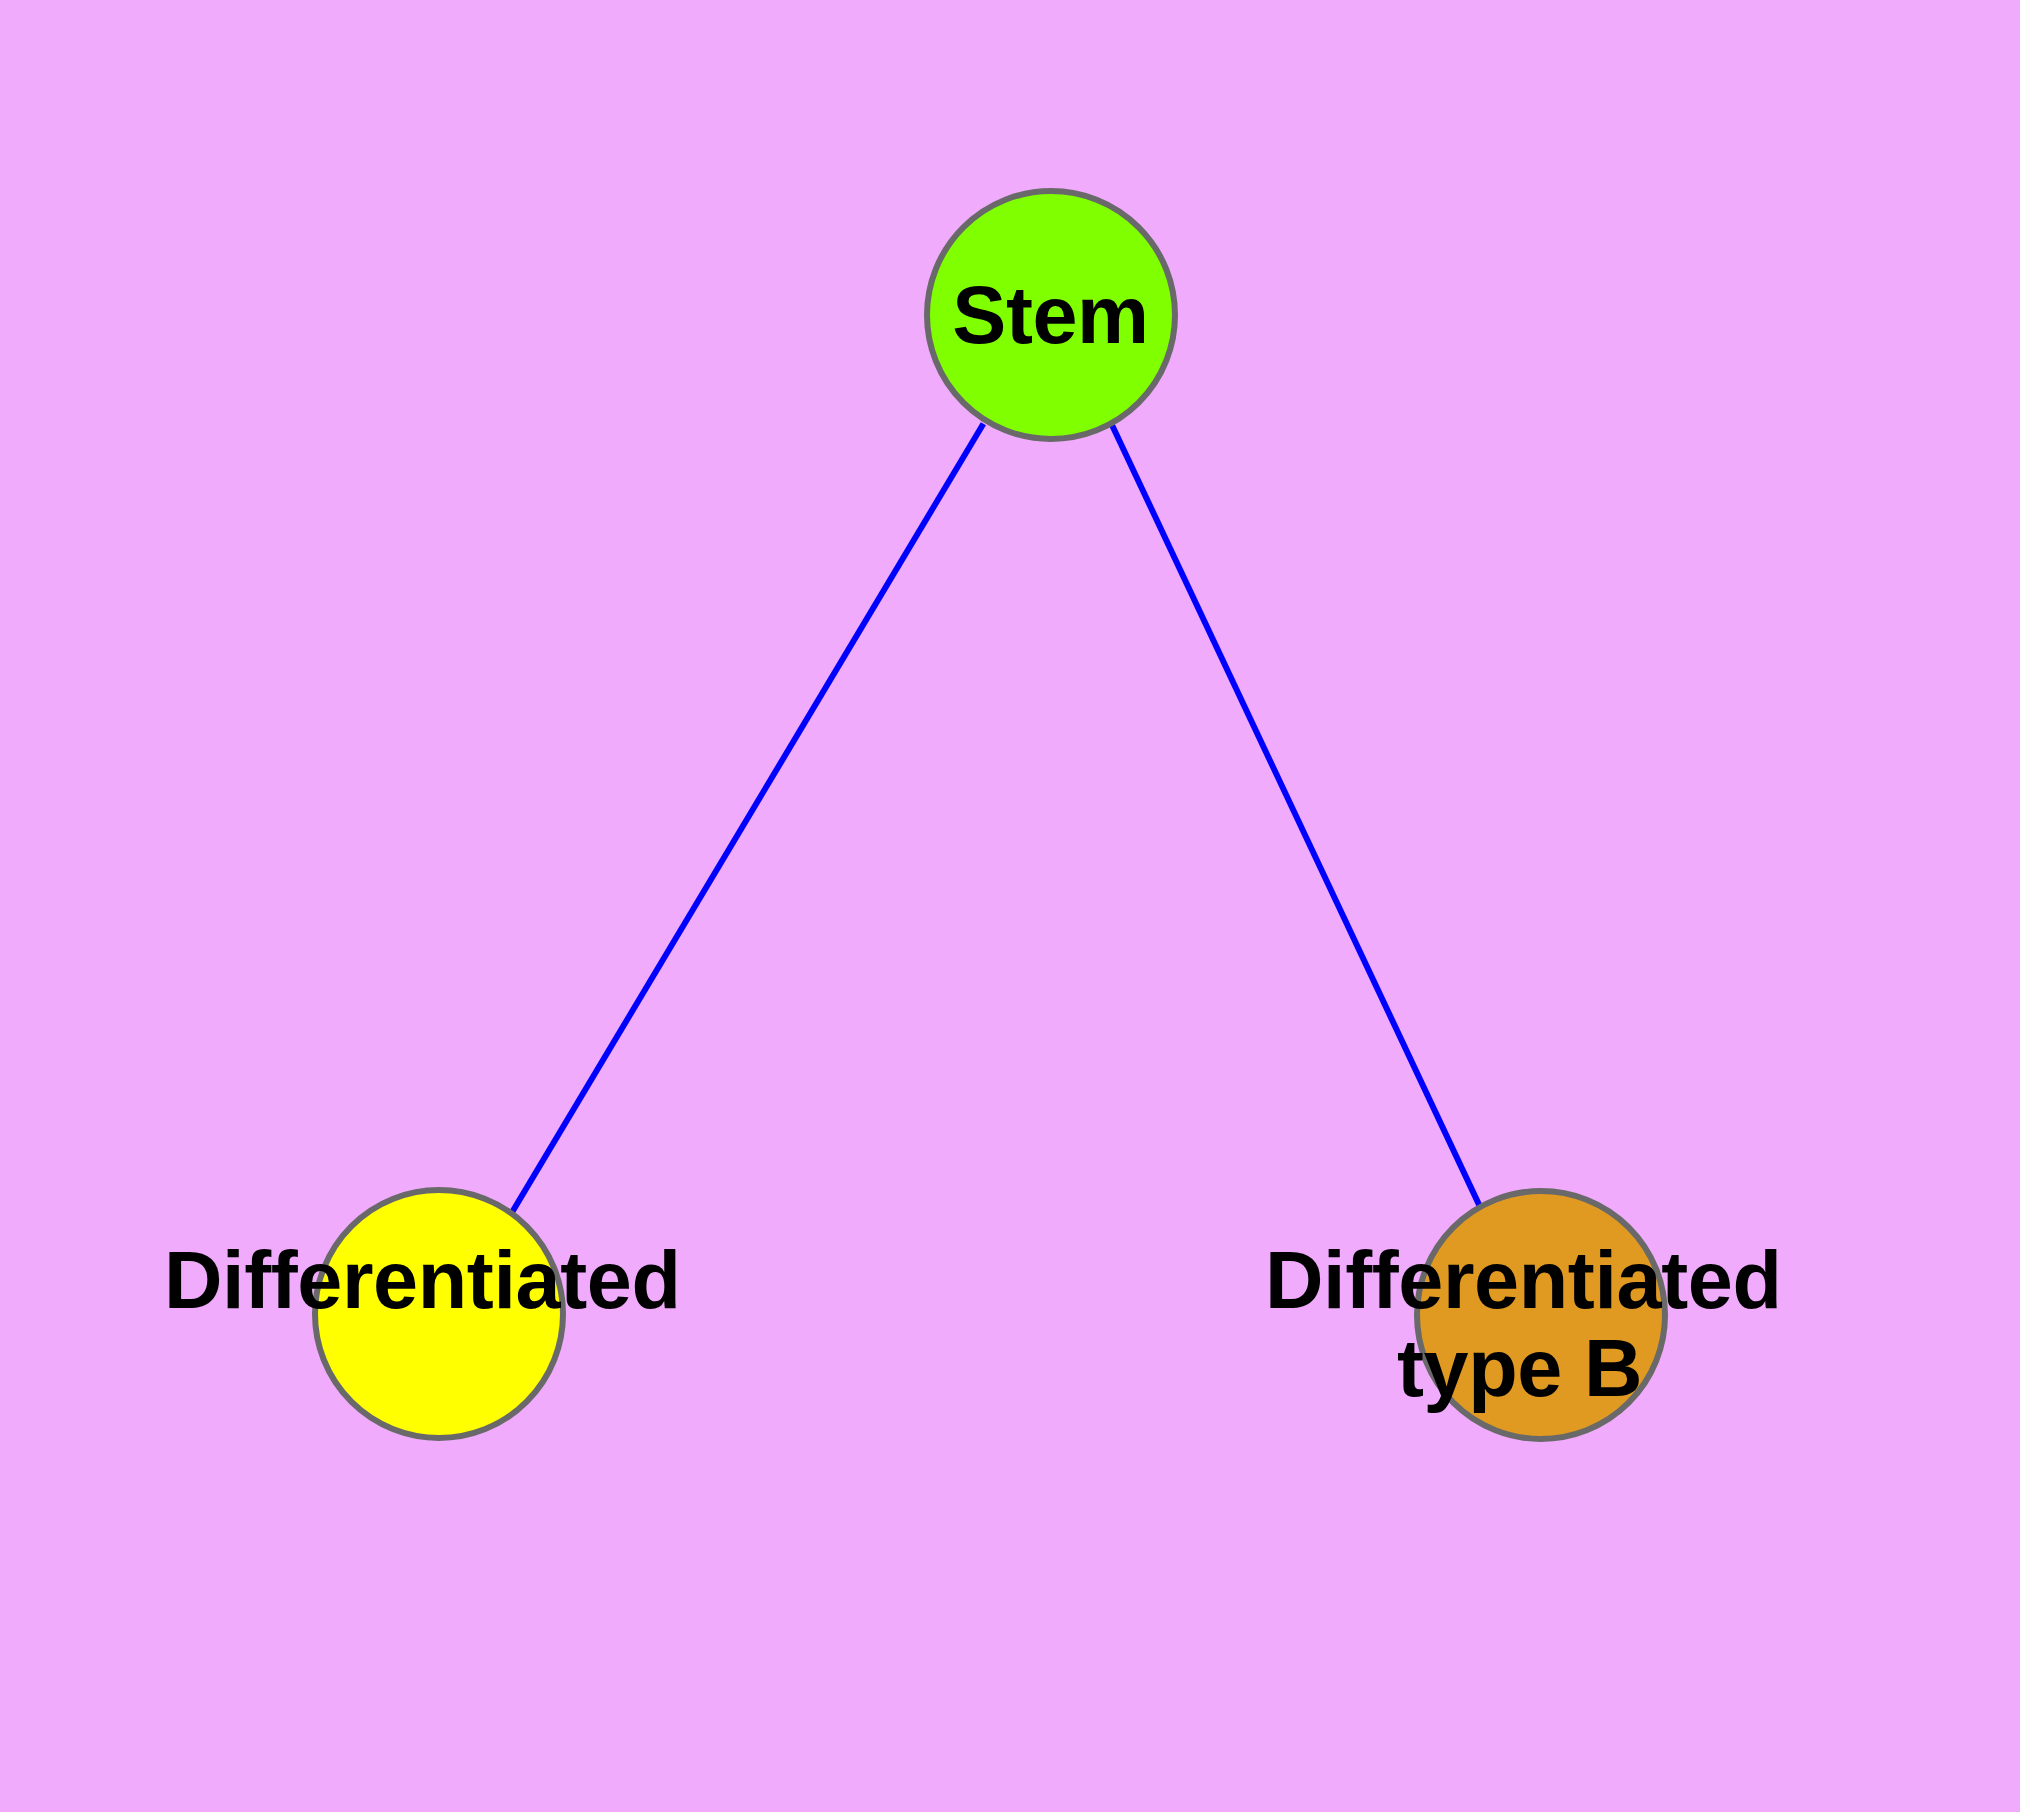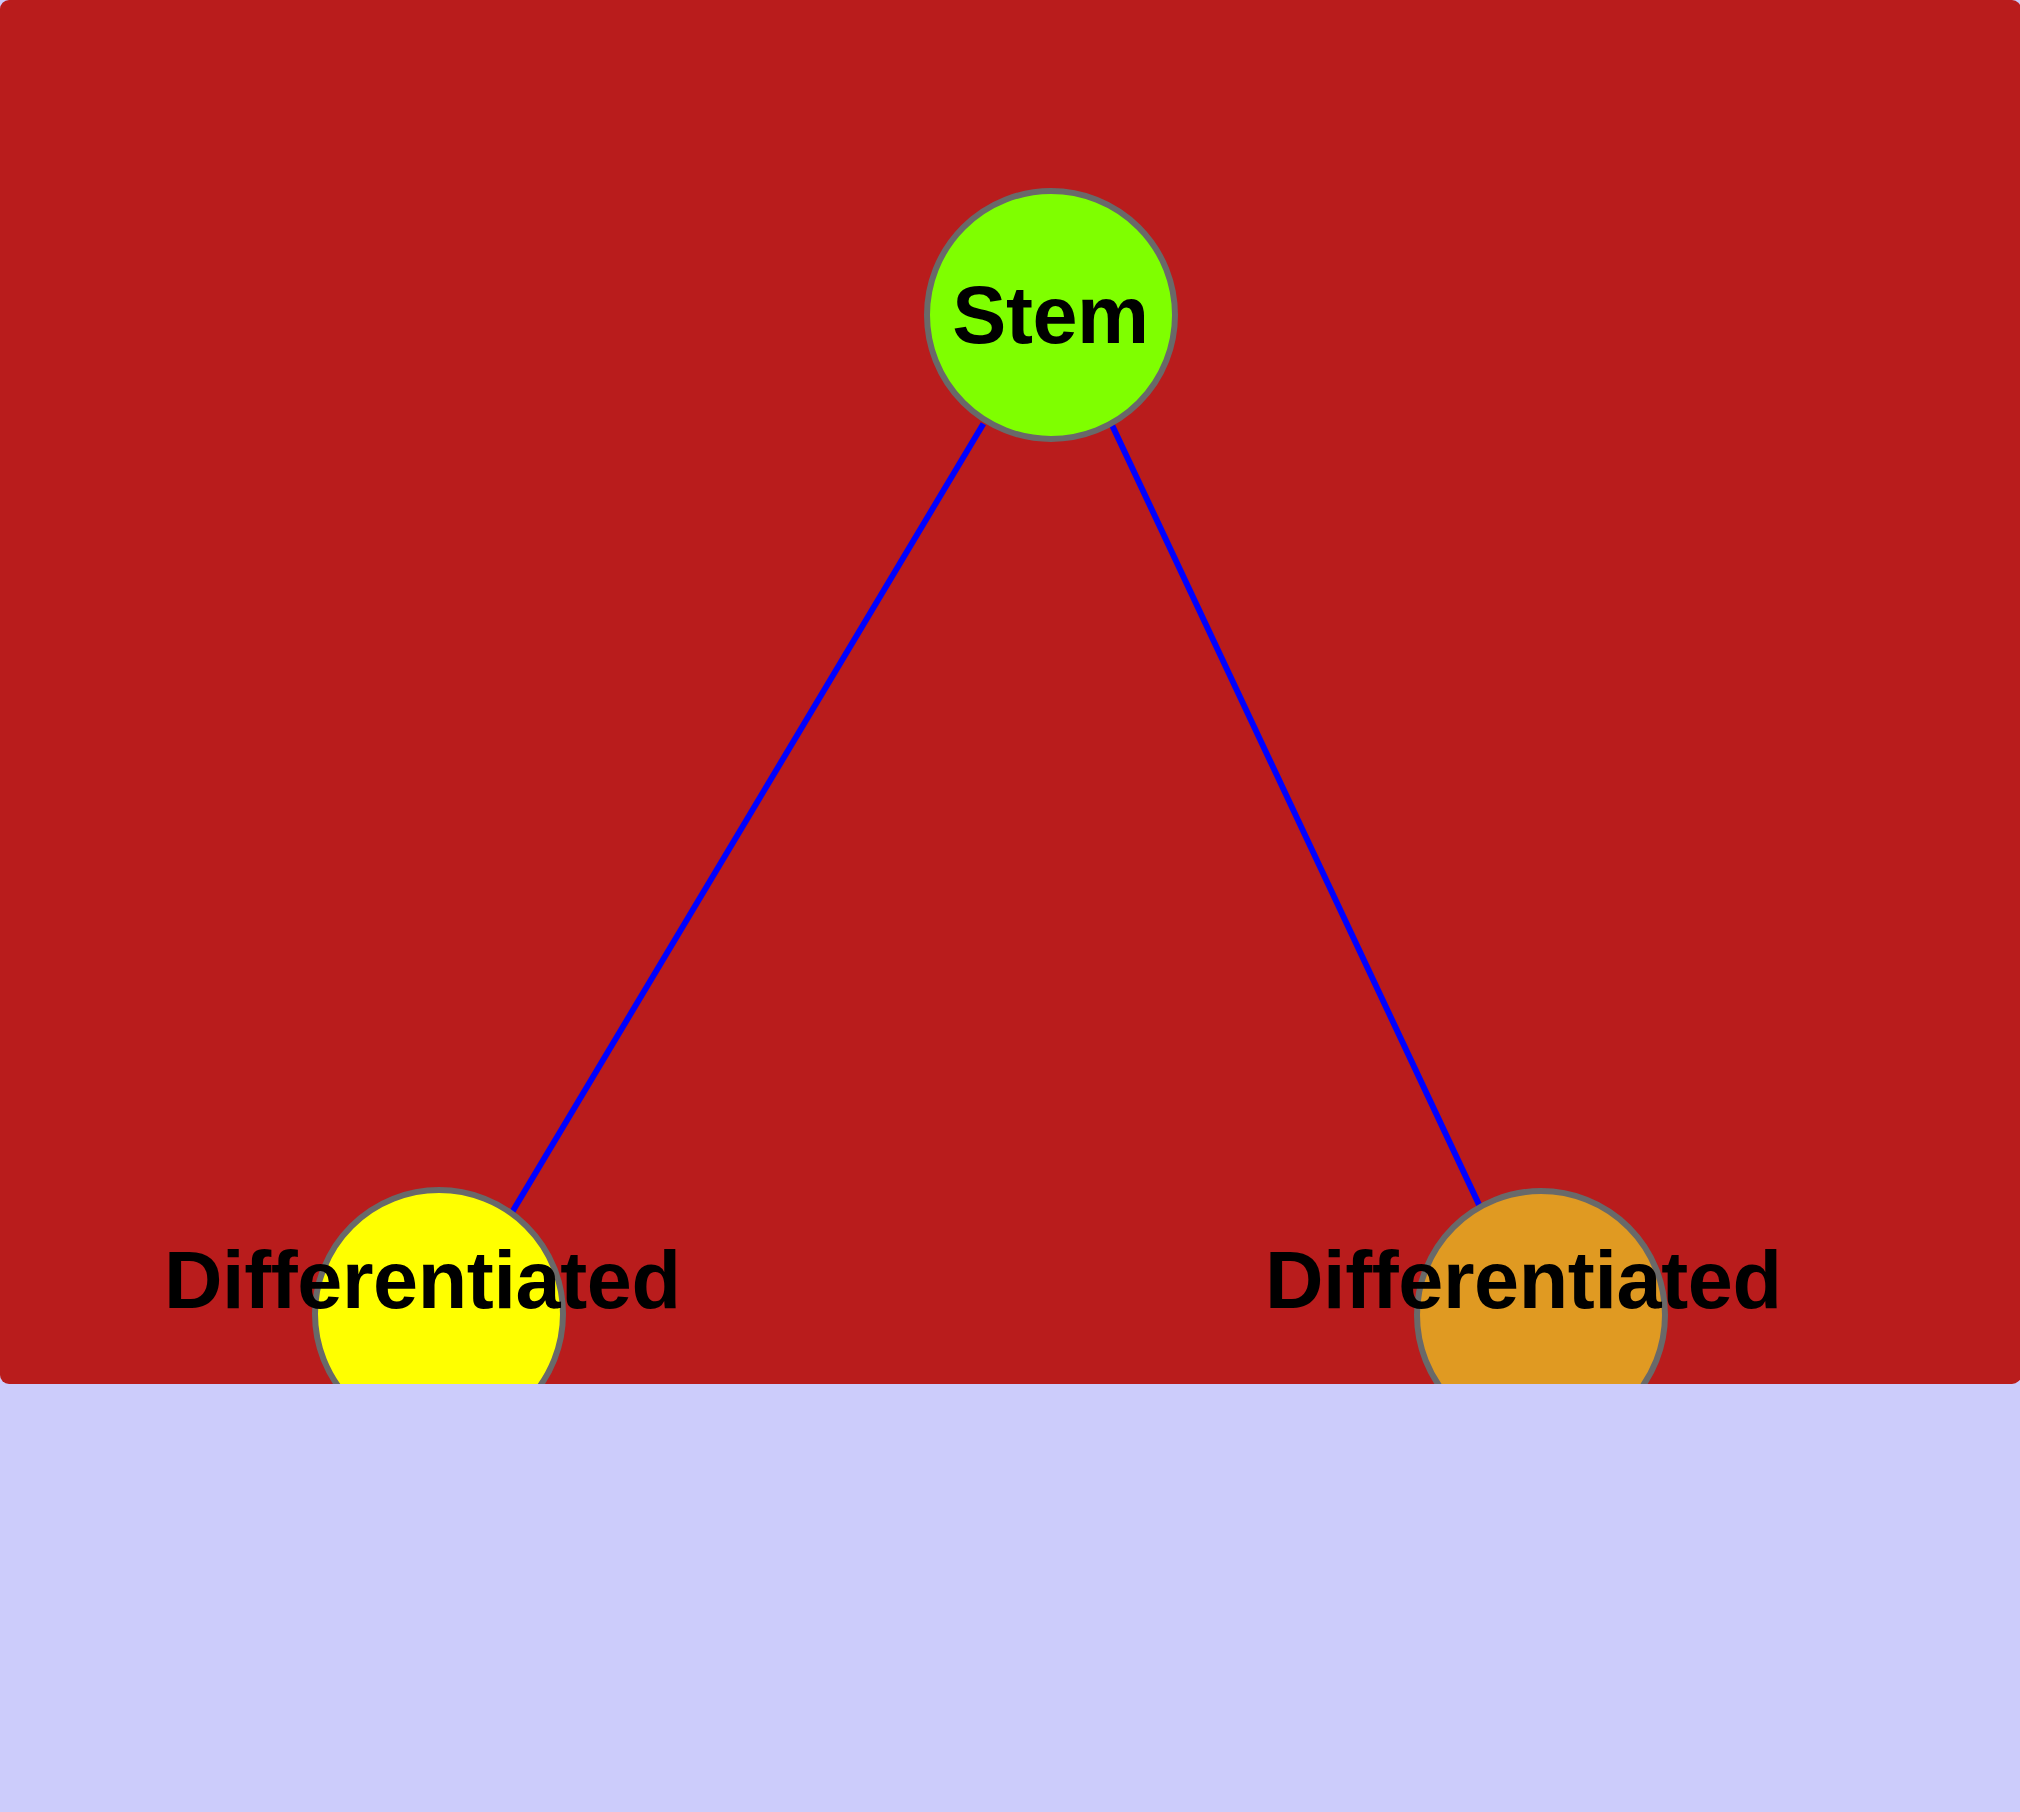--- a/index.html
+++ b/index.html
@@ -4,25 +4,24 @@
 <title>Cell differentiation graph</title>
 <style>
   html, body {
     margin: 0;
     padding: 0;
     background: #ccccfb;
   }
   #canvas {
     position: relative;
     width: 2021px;
-    height: 1384px;
+    height: 1812px;
     overflow: hidden;
-    background: #b91c1c;
+    background: #f0abfc;
     font-family: "Liberation Sans", "DejaVu Sans", sans-serif;
-    border-radius: 9px;
   }
   #edge-layer {
     position: absolute;
     left: 0;
     top: 0;
     width: 2021px;
     height: 1812px;
     z-index: 1;
   }
   .node {
@@ -101,16 +100,17 @@
   <div class="node-label" id="label-stem">
     <div>Stem</div>
   </div>
 
   <div class="node-label" id="label-type-a">
     <div>Differentiated</div>
   </div>
 
   <div class="node-label" id="label-type-b">
     <div>Differentiated</div>
+    <div>type B</div>
   </div>
 
 </div>
 
 
 </body></html>

